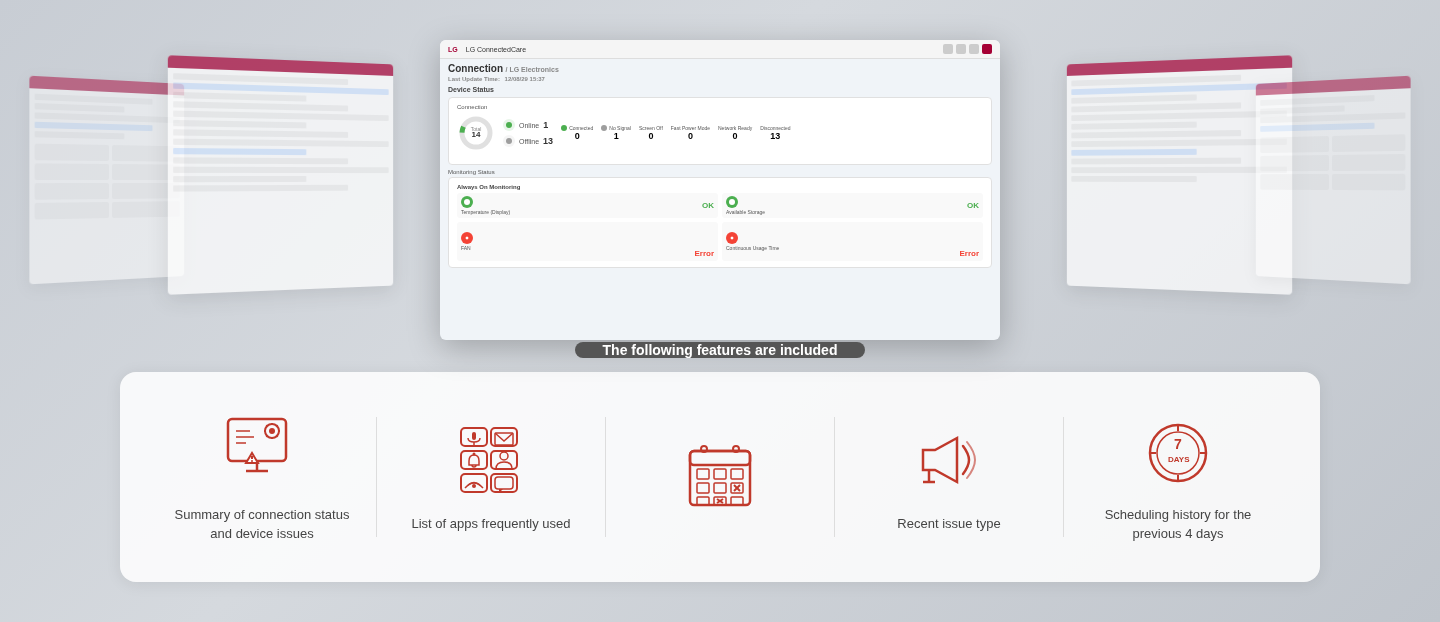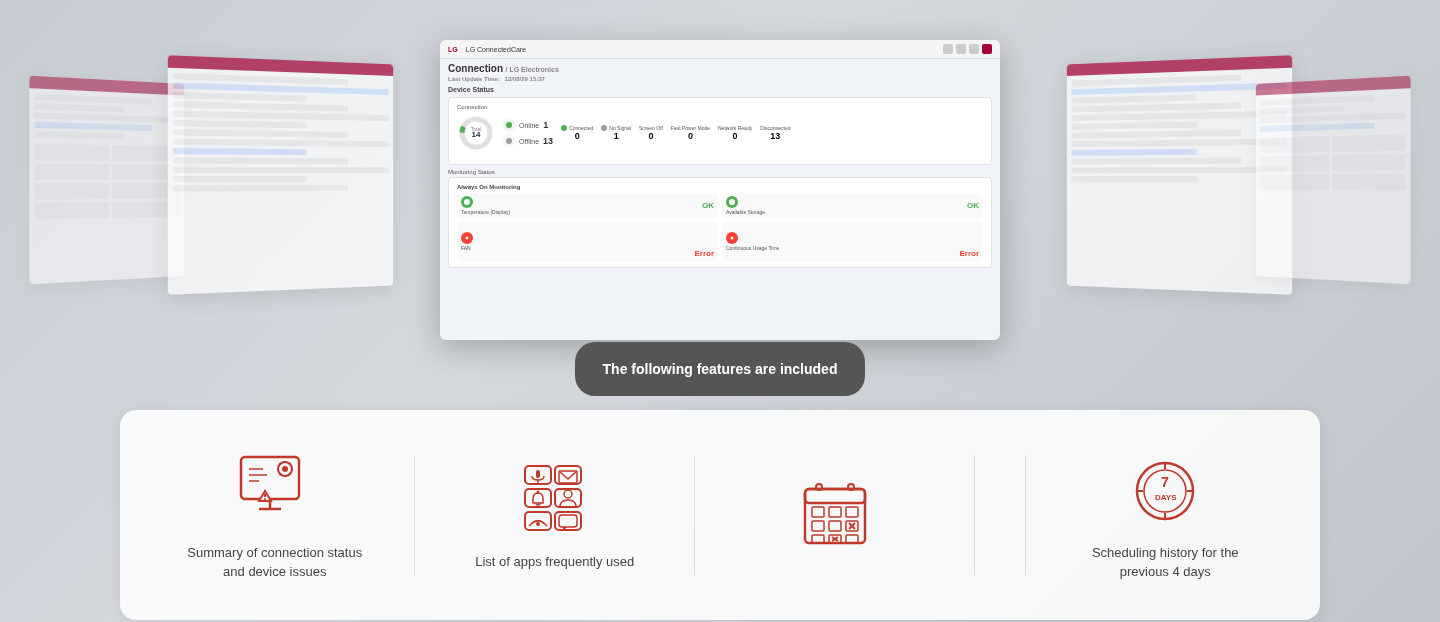--- a/index.html
+++ b/index.html
@@ -207,21 +207,21 @@
       width: 100%;
       height: 280px;
       display: flex;
       flex-direction: column;
       align-items: center;
     }
 
     .features-badge {
       background: #555;
       color: #fff;
-      padding: 19px 28px;
+      padding: 0 28px;
       border-radius: 20px;
       font-size: 14px;
       font-weight: 600;
       margin-bottom: 14px;
       z-index: 20;
     }
 
     .features-card {
       background: rgba(255,255,255,0.85);
       border-radius: 16px;
@@ -674,20 +674,35 @@
           <rect x="30" y="56" width="12" height="8" rx="1" fill="none" stroke="#c0392b" stroke-width="1.5"></rect>
           <line x1="33" y1="58" x2="39" y2="62" stroke="#c0392b" stroke-width="2"></line>
           <line x1="39" y1="58" x2="33" y2="62" stroke="#c0392b" stroke-width="2"></line>
           <rect x="47" y="56" width="12" height="8" rx="1" fill="none" stroke="#c0392b" stroke-width="1.5"></rect>
         </svg>
       </div>
     </div>
 
     <div class="feature-divider"></div>
 
+    <div class="feature-item">
+      <div class="feature-icon">
+        <svg width="72" height="72" viewBox="0 0 72 72">
+
+          <path d="M10 26 L10 46 L22 46 L44 58 L44 14 L22 26 Z" fill="none" stroke="#c0392b" stroke-width="2.5"></path>
+
+          <path d="M50 22 Q56 30 56 36 Q56 42 50 50" fill="none" stroke="#c0392b" stroke-width="2.5" stroke-linecap="round"></path>
+          <path d="M54 18 Q62 28 62 36 Q62 44 54 54" fill="none" stroke="#c0392b" stroke-width="2" stroke-linecap="round" opacity="0.6"></path>
+
+          <line x1="16" y1="46" x2="16" y2="58" stroke="#c0392b" stroke-width="2.5"></line>
+          <line x1="10" y1="58" x2="22" y2="58" stroke="#c0392b" stroke-width="2.5"></line>
+        </svg>
+      </div>
+      <div class="feature-text">Recent issue type</div>
+    </div>
 
     <div class="feature-divider"></div>
 
     <div class="feature-item">
       <div class="feature-icon">
         <svg width="80" height="72" viewBox="0 0 80 72">
 
           <circle cx="40" cy="38" r="28" fill="none" stroke="#c0392b" stroke-width="2.5"></circle>
 
           <circle cx="40" cy="38" r="21" fill="none" stroke="#c0392b" stroke-width="1.5"></circle>

